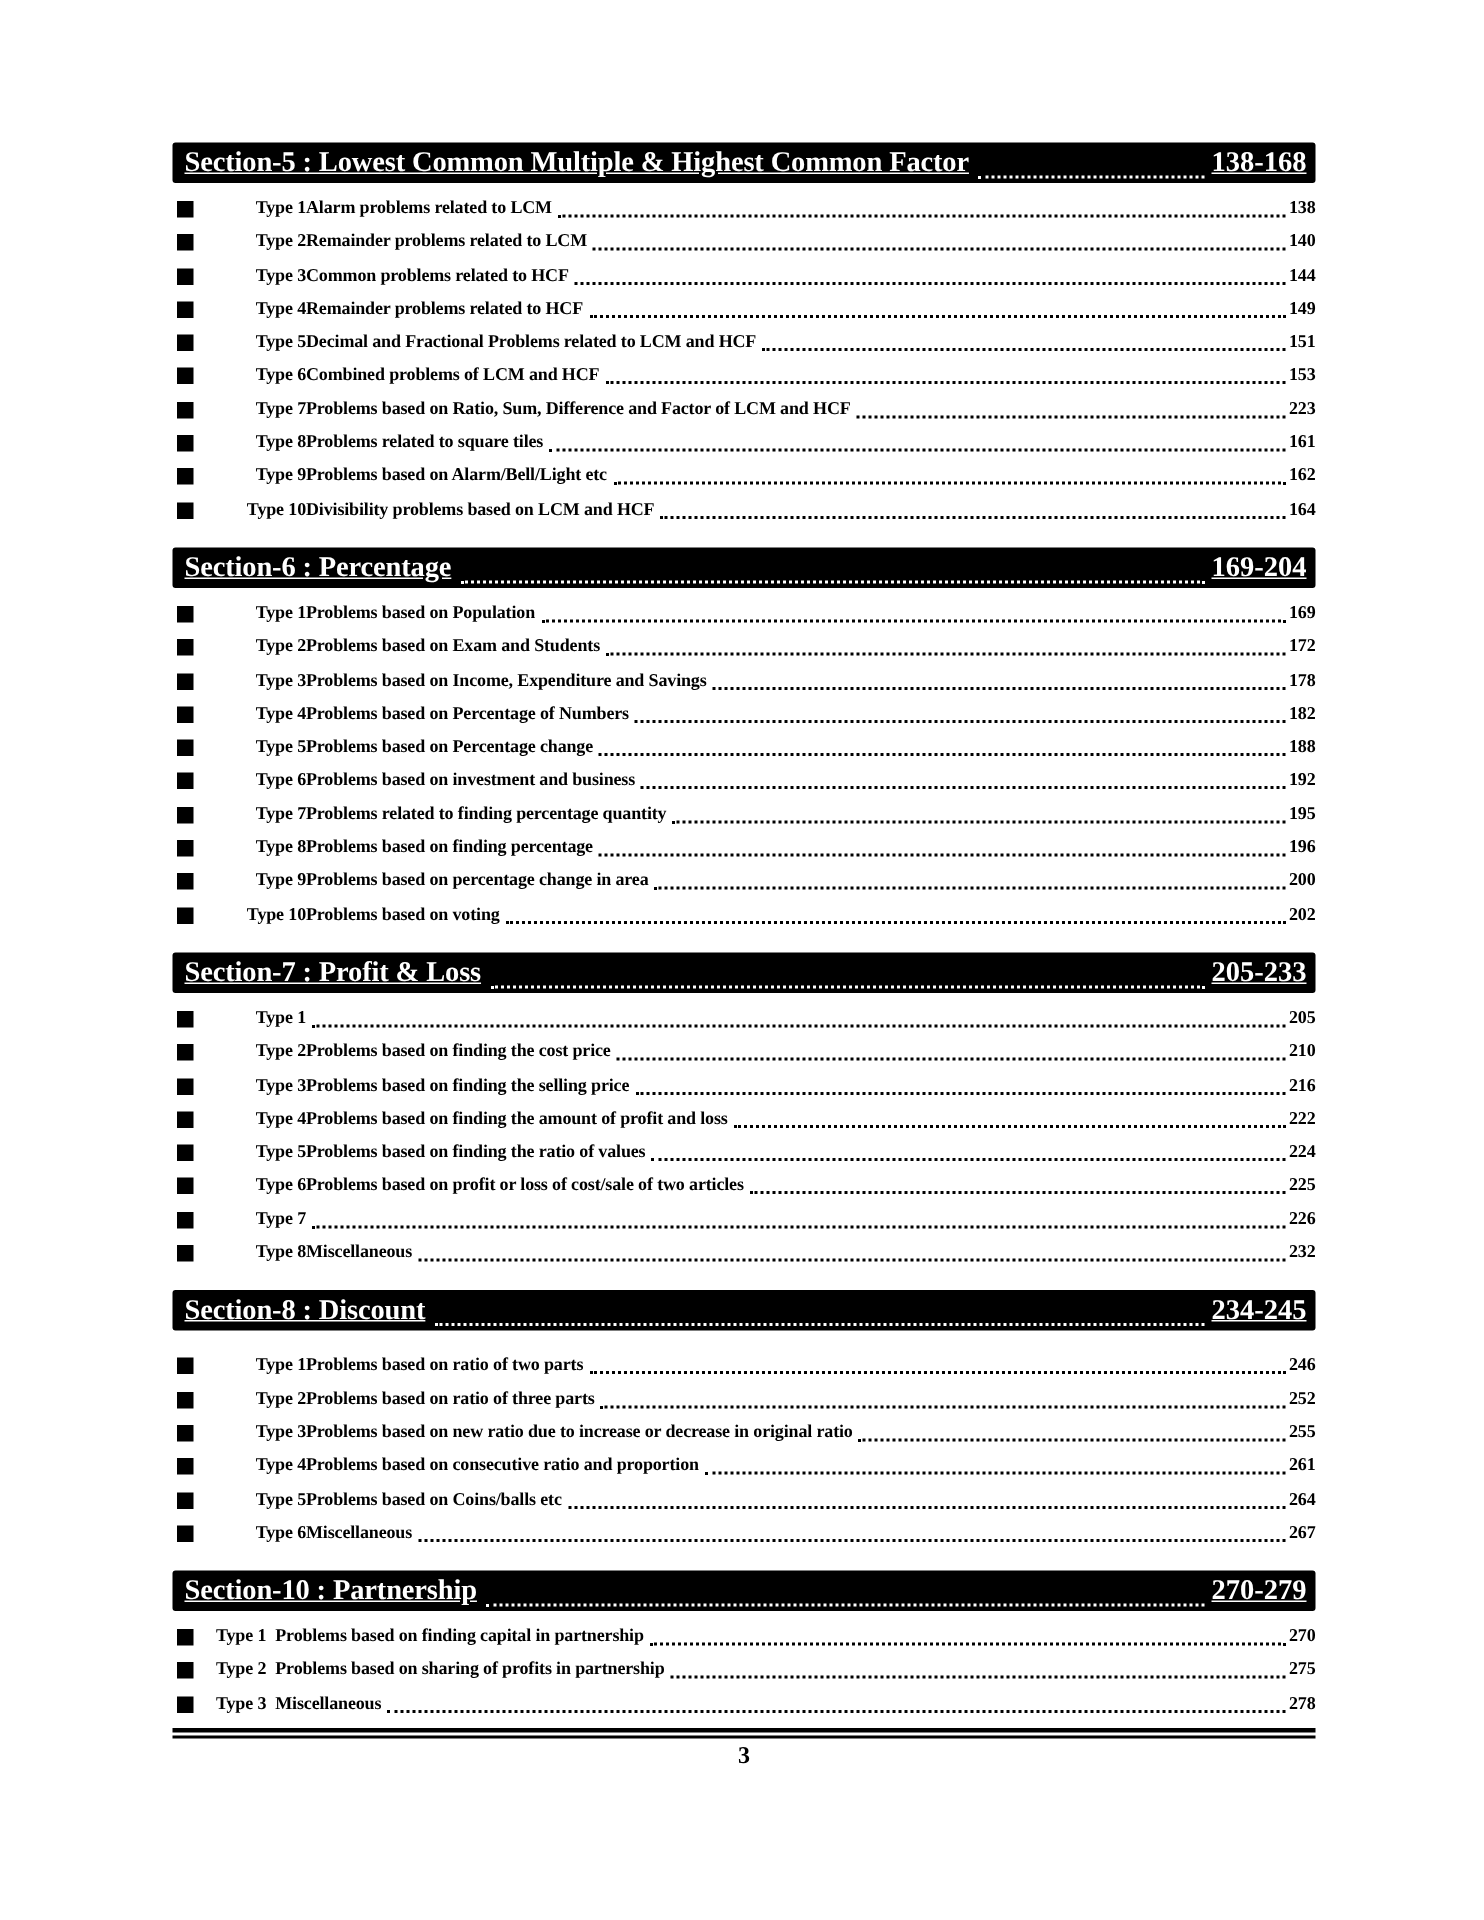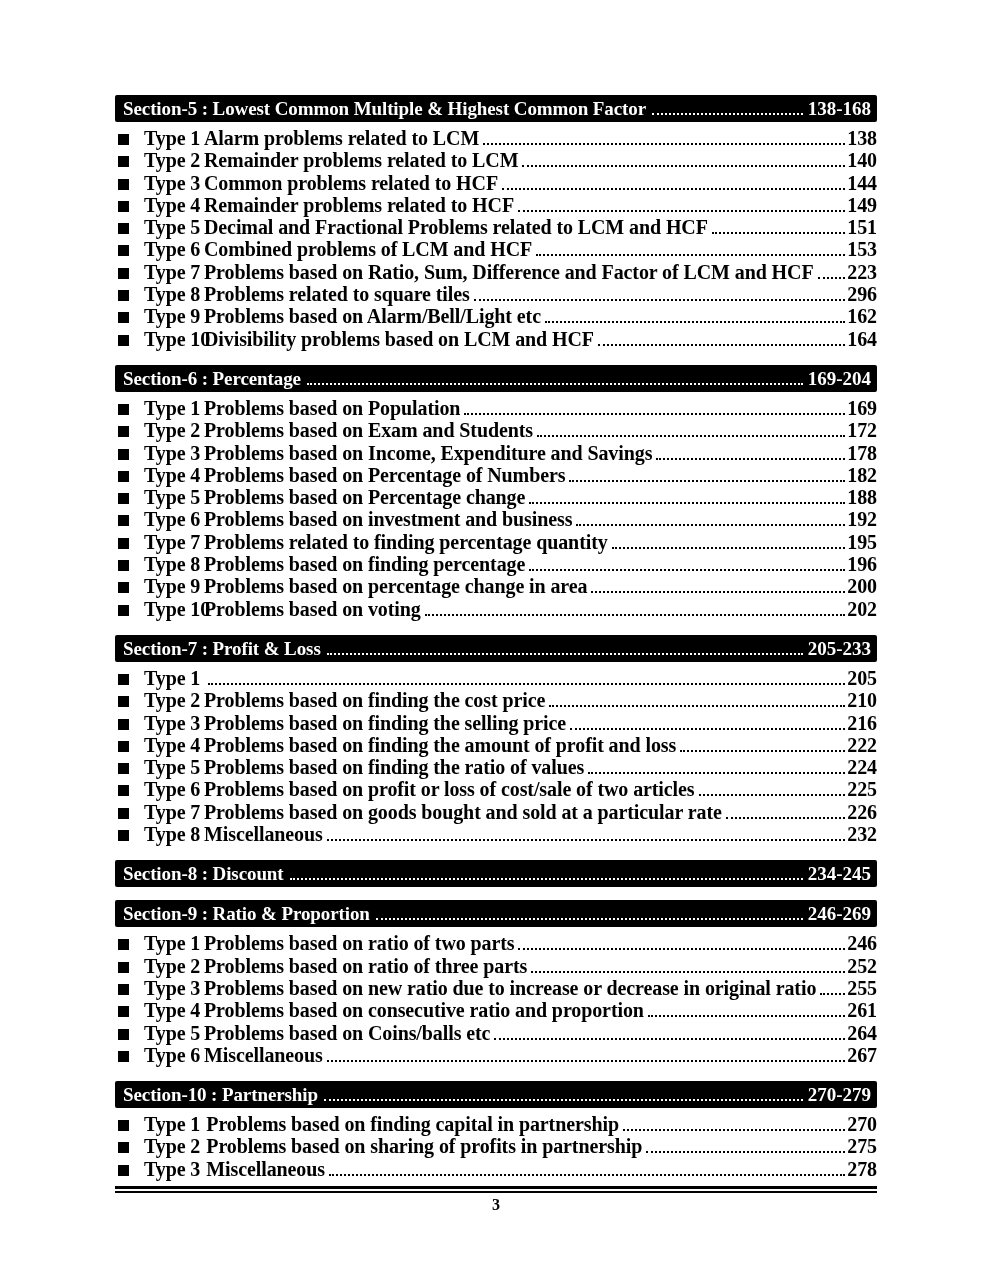--- a/index.html
+++ b/index.html
@@ -20,49 +20,51 @@
   .toc {
     position: absolute;
     left: 115px;
     top: 95px;
     width: 762px;
   }
   .section + .section { margin-top: 13px; }
 
   .section-header {
     display: flex;
-    align-items: flex-start;
+    align-items: flex-end;
     background: #000000;
     color: #ffffff;
     font-weight: bold;
     font-size: 19px;
     line-height: 21px;
     padding: 3px 6px 3px 8px;
     border-radius: 2px;
     margin-bottom: 7px;
+    text-decoration: underline;
   }
   .section-title { flex: none; white-space: nowrap; letter-spacing: -0.1px; }
   .header-leader {
     flex: 1;
     min-width: 8px;
     height: 0;
     border-bottom: 2px dotted #ffffff;
     margin: 15px 5px 0 6px;
   }
   .section-pages { flex: none; white-space: nowrap; }
 
   .entry {
     display: flex;
     align-items: flex-start;
     height: 22.3px;
     font-weight: bold;
-    font-size: 20px;
+    font-size: 12px;
     line-height: 19px;
     letter-spacing: -0.1px;
     padding-left: 3px;
+    text-align: right;
   }
   .bullet {
     flex: none;
     width: 11px;
     height: 11px;
     background: #000000;
     margin-top: 5px;
     margin-right: 15px;
   }
   .type-label { flex: none; width: 60px; white-space: nowrap; }
@@ -159,21 +161,21 @@
     <span class="entry-title">Problems based on Ratio, Sum, Difference and Factor of LCM and HCF</span>
     <span class="entry-leader"></span>
     <span class="entry-page">223</span>
   </div>
 
   <div class="entry">
     <span class="bullet"></span>
     <span class="type-label">Type 8</span>
     <span class="entry-title">Problems related to square tiles</span>
     <span class="entry-leader"></span>
-    <span class="entry-page">296</span>
+    <span class="entry-page">161</span>
   </div>
 
   <div class="entry">
     <span class="bullet"></span>
     <span class="type-label">Type 9</span>
     <span class="entry-title">Problems based on Alarm/Bell/Light etc</span>
     <span class="entry-leader"></span>
     <span class="entry-page">162</span>
   </div>
 
@@ -326,21 +328,20 @@
     <span class="bullet"></span>
     <span class="type-label">Type 6</span>
     <span class="entry-title">Problems based on profit or loss of cost/sale of two articles</span>
     <span class="entry-leader"></span>
     <span class="entry-page">225</span>
   </div>
 
   <div class="entry">
     <span class="bullet"></span>
     <span class="type-label">Type 7</span>
-    <span class="entry-title">Problems based on goods bought and sold at a particular rate</span>
     <span class="entry-leader"></span>
     <span class="entry-page">226</span>
   </div>
 
   <div class="entry">
     <span class="bullet"></span>
     <span class="type-label">Type 8</span>
     <span class="entry-title">Miscellaneous</span>
     <span class="entry-leader"></span>
     <span class="entry-page">232</span>
@@ -351,25 +352,20 @@
   <section class="section">
     <header class="section-header">
       <span class="section-title">Section-8 : Discount</span>
       <span class="header-leader"></span>
       <span class="section-pages">234-245</span>
     </header>
     <div class="entries"></div>
   </section>
 
   <section class="section">
-    <header class="section-header">
-      <span class="section-title">Section-9 : Ratio &amp; Proportion</span>
-      <span class="header-leader"></span>
-      <span class="section-pages">246-269</span>
-    </header>
     <div class="entries">
   <div class="entry">
     <span class="bullet"></span>
     <span class="type-label">Type 1</span>
     <span class="entry-title">Problems based on ratio of two parts</span>
     <span class="entry-leader"></span>
     <span class="entry-page">246</span>
   </div>
 
   <div class="entry">

